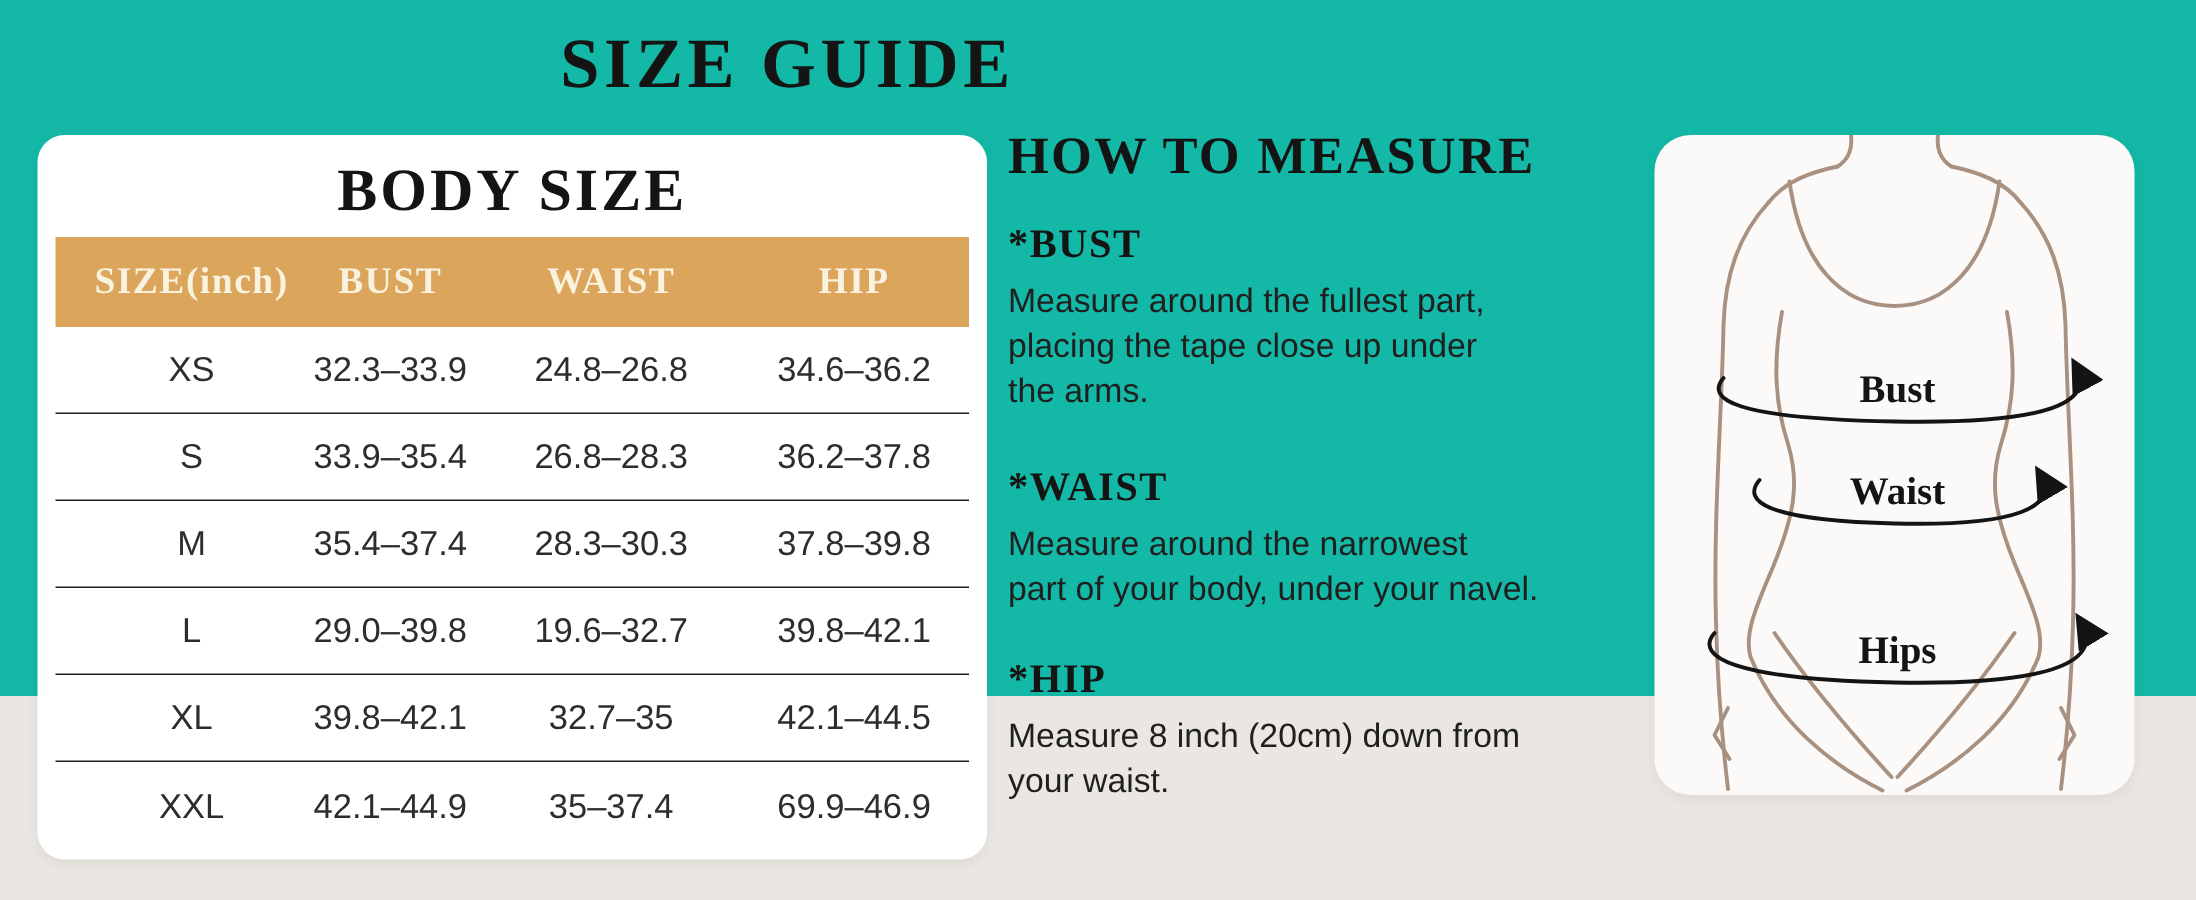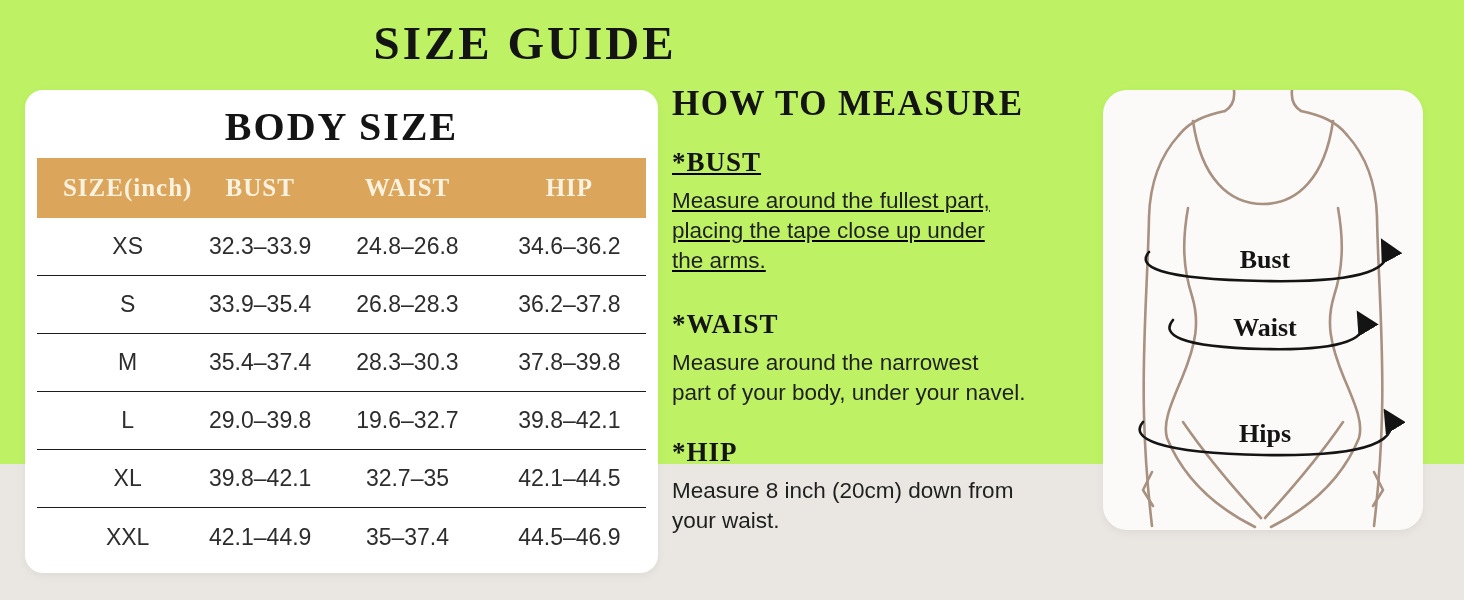--- a/index.html
+++ b/index.html
@@ -6,21 +6,21 @@
   html, body { width: 1464px; height: 600px; }
   body {
     font-family: "Liberation Sans", "DejaVu Sans", sans-serif;
     background: #eae6e1;
     overflow: hidden;
   }
   .stage {
     position: relative;
     width: 1464px;
     height: 464px;
-    background: #bef264;
+    background: #14b8a6;
   }
 
   
   .page-title {
     position: absolute;
     left: 0; top: 16px;
     width: 1050px;
     text-align: center;
     font-family: "Liberation Serif", "DejaVu Serif", serif;
     font-weight: 700;
@@ -89,21 +89,21 @@
   }
   .htm h2 {
     font-family: "Liberation Serif", "DejaVu Serif", serif;
     font-weight: 700;
     font-size: 35px;
     letter-spacing: 1.5px;
     color: #141414;
     line-height: 40px;
   }
   .htm-sec { position: absolute; left: 0; width: 392px; }
-  .htm-sec.s0 { top: 62px; text-decoration: underline; }
+  .htm-sec.s0 { top: 62px; }
   .htm-sec.s1 { top: 224px; }
   .htm-sec.s2 { top: 352px; }
   .htm-sec h3 {
     font-family: "Liberation Serif", "DejaVu Serif", serif;
     font-weight: 700;
     font-size: 27px;
     letter-spacing: 1px;
     color: #141414;
     line-height: 32px;
   }
@@ -178,21 +178,21 @@
       <div class="tr">
         <div class="td c1">XL</div>
         <div class="td c2">39.8–42.1</div>
         <div class="td c3">32.7–35</div>
         <div class="td c4">42.1–44.5</div>
       </div>
       <div class="tr">
         <div class="td c1">XXL</div>
         <div class="td c2">42.1–44.9</div>
         <div class="td c3">35–37.4</div>
-        <div class="td c4">44.5–46.9</div>
+        <div class="td c4">69.9–46.9</div>
       </div>
     </div>
   </section>
 
   <section class="htm">
     <h2>HOW TO MEASURE</h2>
 
     <div class="htm-sec s0">
       <h3>*BUST</h3>
       <p>Measure around the fullest part,

